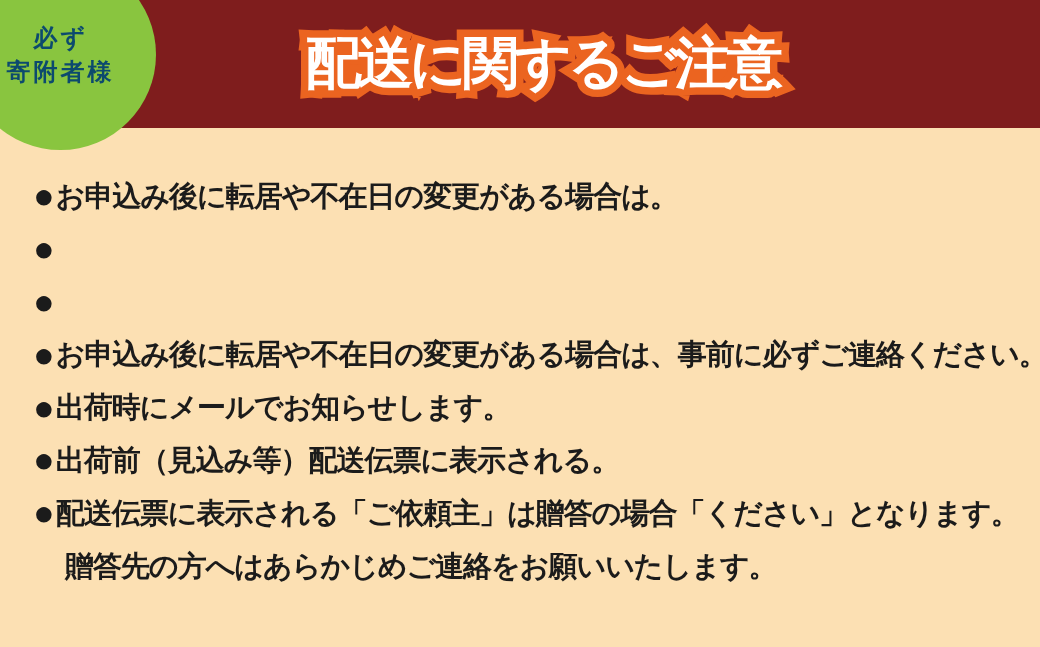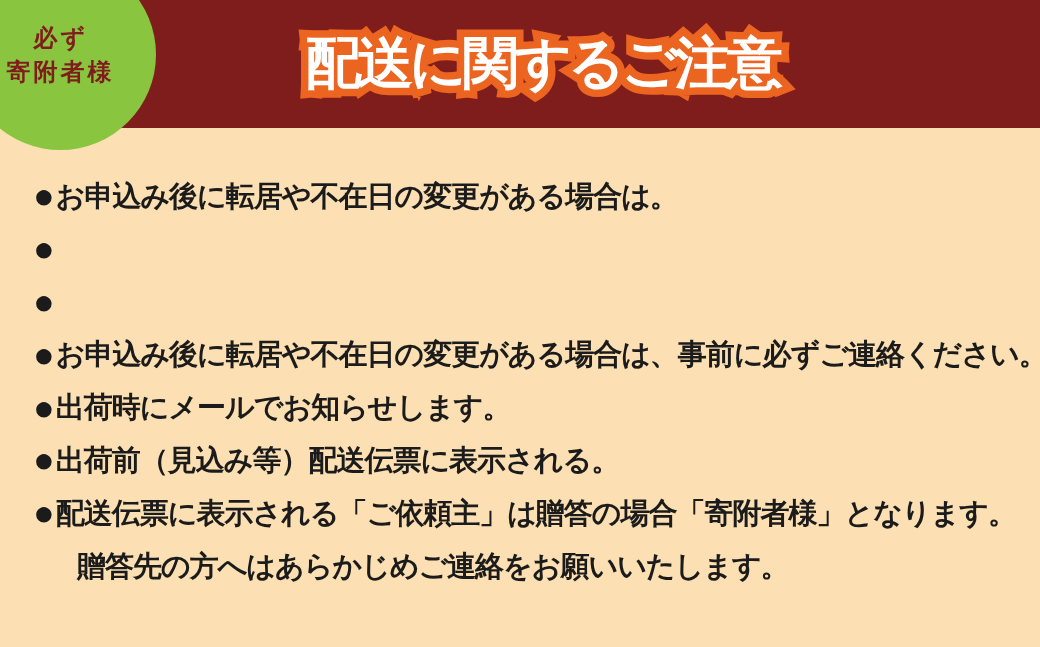--- a/index.html
+++ b/index.html
@@ -57,21 +57,21 @@
     height: 191px;
     border-radius: 50%;
     background: #89C53F;
     display: flex;
     flex-direction: column;
     align-items: center;
     justify-content: center;
     z-index: 2;
   }
   .badge-line {
-    color: #7f1d1d;
+    color: #0c4a6e;
     font-weight: 700;
     font-size: 24px;
     line-height: 34px;
     letter-spacing: 3px;
     text-align: center;
   }
   
   .notes {
     position: absolute;
     left: 33px;
@@ -89,21 +89,21 @@
     letter-spacing: -1px;
     white-space: nowrap;
   }
   .note .bullet {
     font-size: 36px;
     line-height: 1;
     margin-right: 2px;
     flex: 0 0 auto;
   }
   .note.cont {
-    margin-left: 42px;
+    margin-left: 30px;
   }
 </style>
 </head>
 <body>
 
 <div class="poster">
 
   <div class="band">
     <div class="title-wrap">
       <span class="title-stroke">配送に関するご注意</span>
@@ -134,21 +134,21 @@
     <div class="note">
       <span class="bullet">●</span>
       <span class="note-text">出荷時にメールでお知らせします。</span>
     </div>
     <div class="note">
       <span class="bullet">●</span>
       <span class="note-text">出荷前（見込み等）配送伝票に表示される。</span>
     </div>
     <div class="note">
       <span class="bullet">●</span>
-      <span class="note-text">配送伝票に表示される「ご依頼主」は贈答の場合「寄附者様」となります。</span>
+      <span class="note-text">配送伝票に表示される「ご依頼主」は贈答の場合「ください」となります。</span>
     </div>
     <div class="note cont">
       <span class="bullet"></span>
       <span class="note-text">贈答先の方へはあらかじめご連絡をお願いいたします。</span>
     </div>
   </div>
 
 </div>
 
 </body></html>

